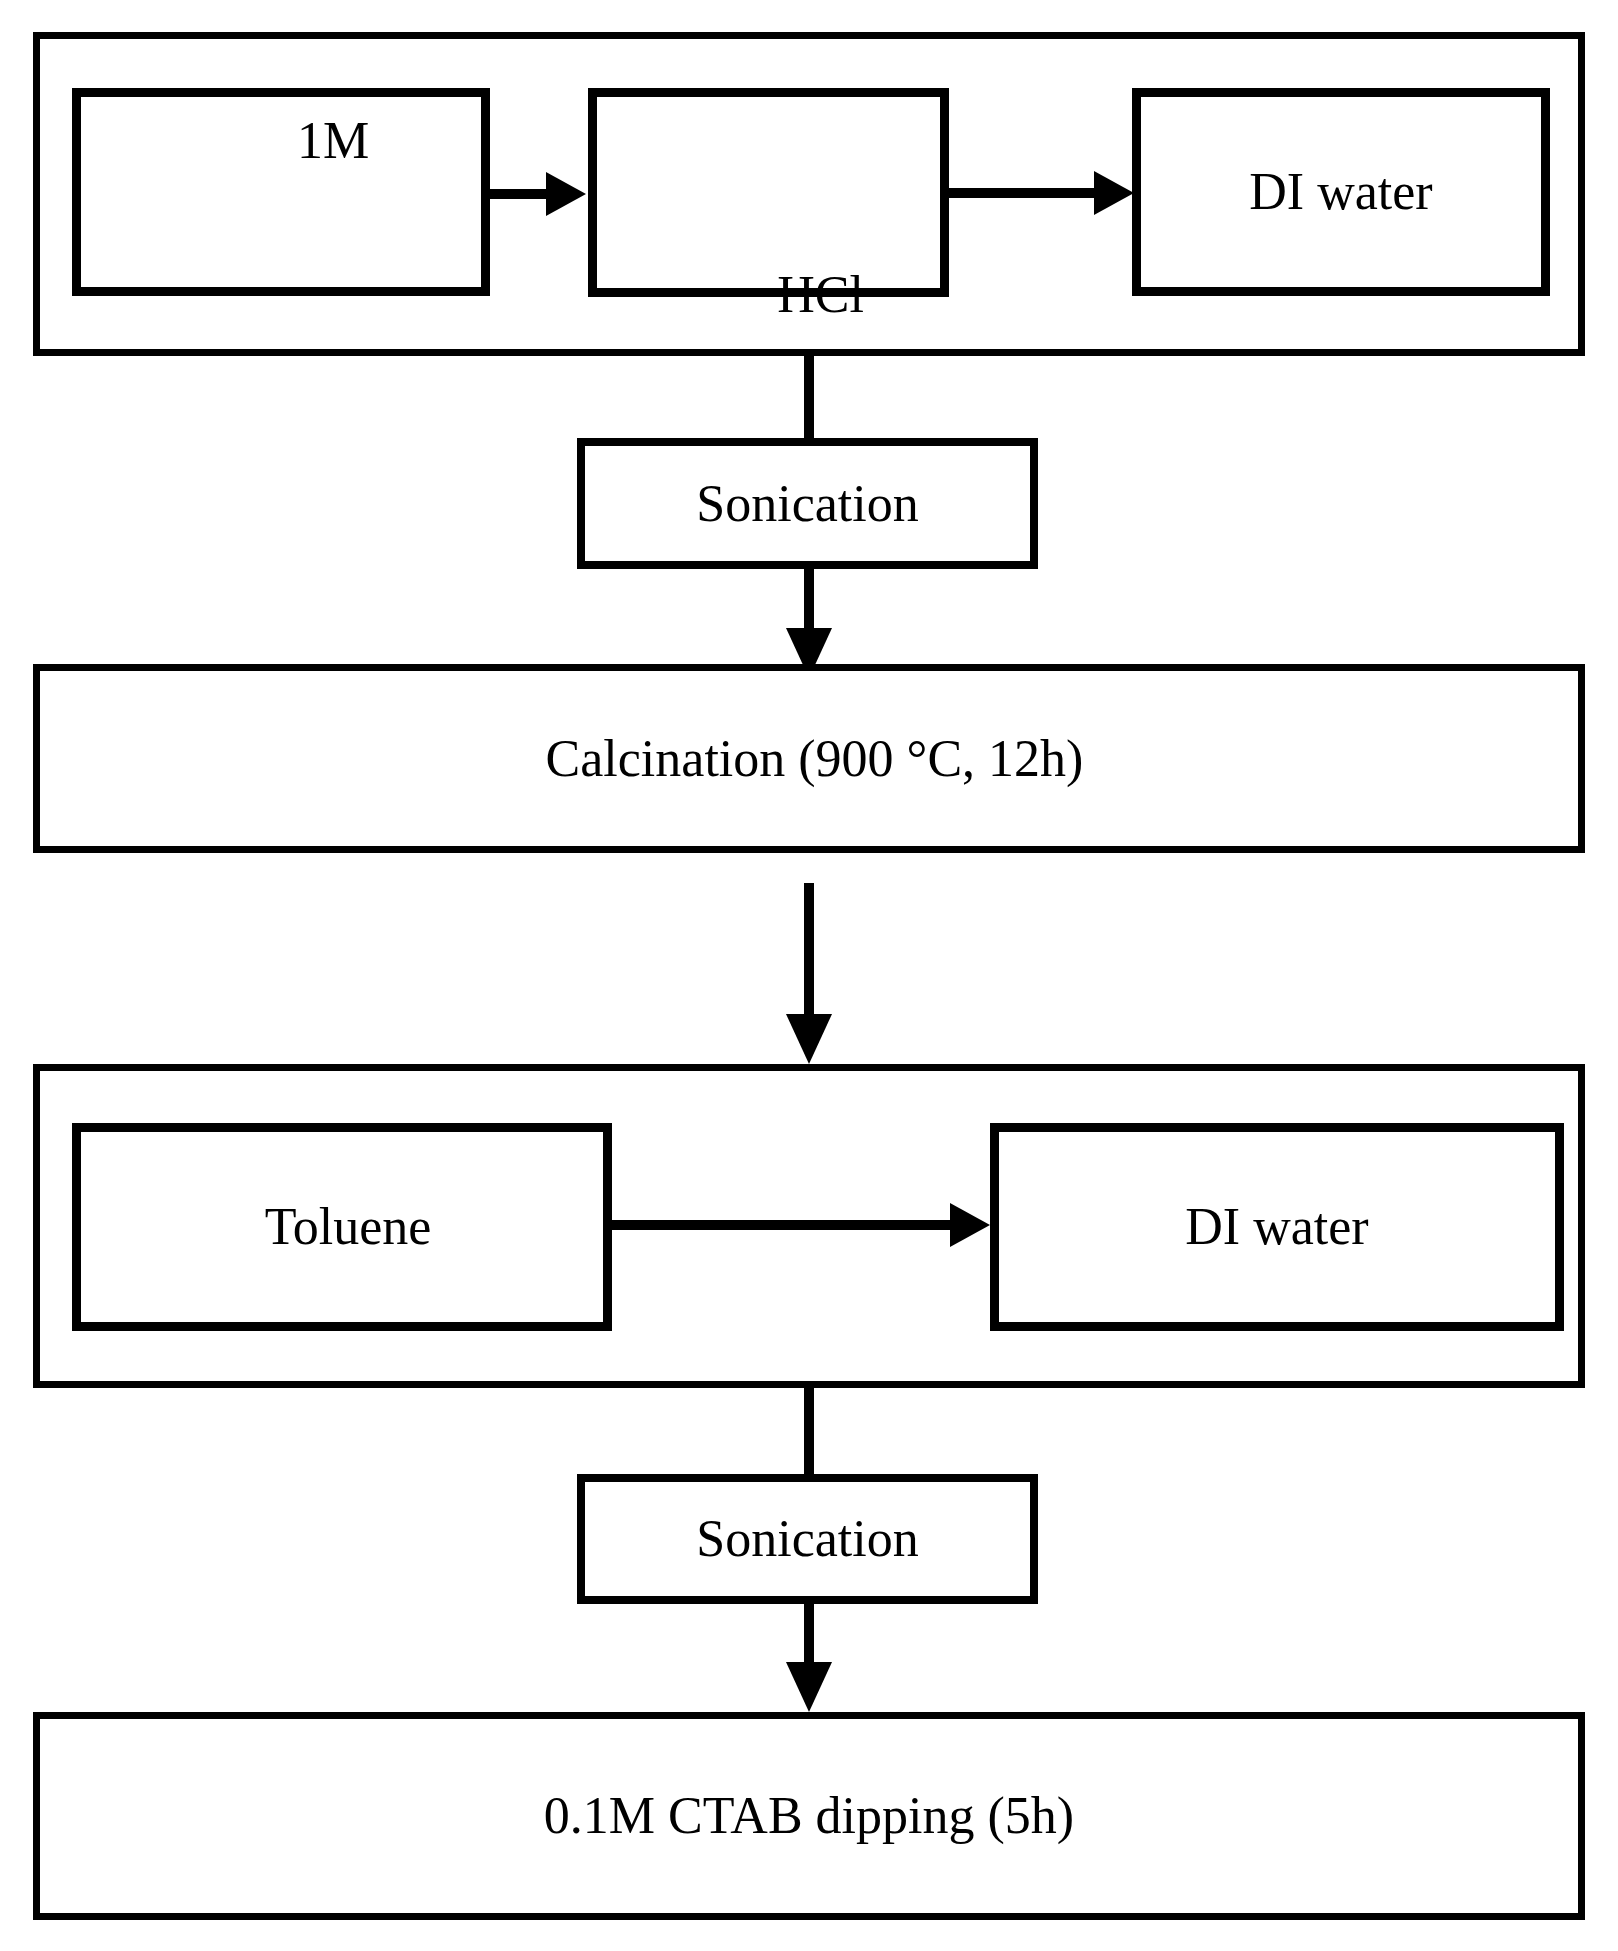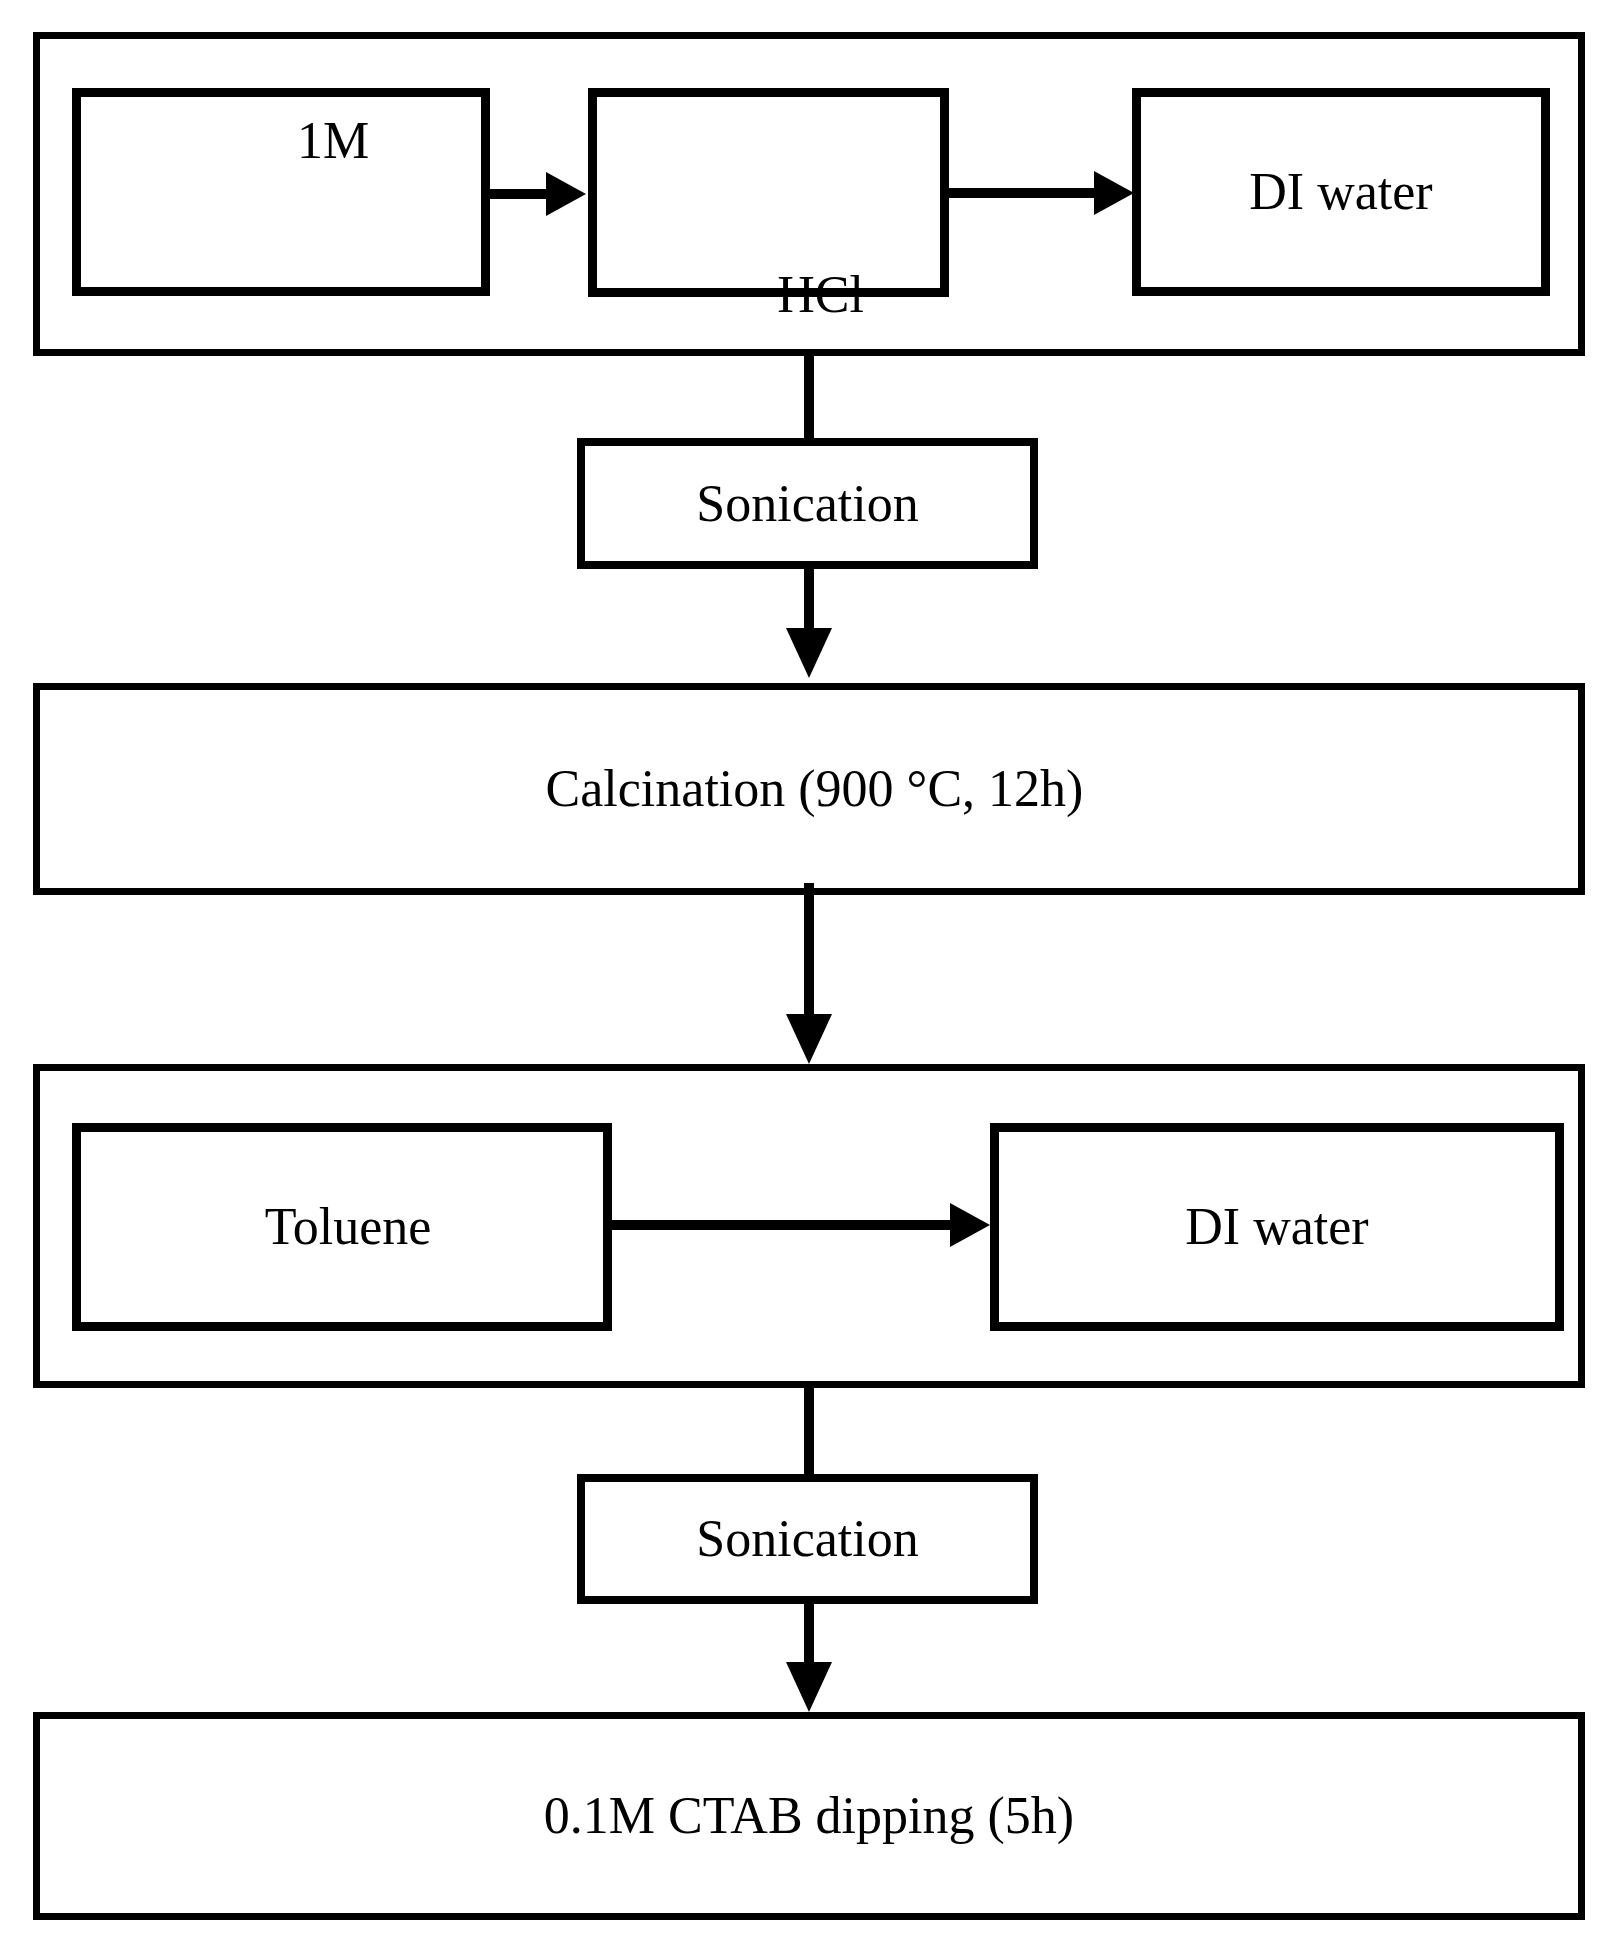--- a/index.html
+++ b/index.html
@@ -92,21 +92,21 @@
 
   <div class="abs vline" style="left:804px; top:354px; height:88px;"></div>
 
   <div class="abs small-box" style="left:577px; top:438px; width:461px; height:131px;">
     <div class="label">Sonication</div>
   </div>
 
   <div class="abs vline" style="left:804px; top:567px; height:65px;"></div>
   <div class="abs head-down" style="left:786px; top:628px;"></div>
 
-  <div class="abs container-box" style="left:33px; top:683px; width:1552px; height:212px;padding-left:11px;">
+  <div class="abs container-box" style="left:33px; top:664px; width:1552px; height:189px;padding-left:11px;">
     <div class="label">Calcination (900 °C, 12h)</div>
   </div>
 
   <div class="abs vline" style="left:804px; top:883px; height:135px;"></div>
   <div class="abs head-down" style="left:786px; top:1014px;"></div>
 
   <div class="abs container-box" style="left:33px; top:1064px; width:1552px; height:324px;"></div>
 
   <div class="abs inner-box" style="left:72px; top:1123px; width:540px; height:208px;padding-left:12px;">
     <div class="label">Toluene</div>

